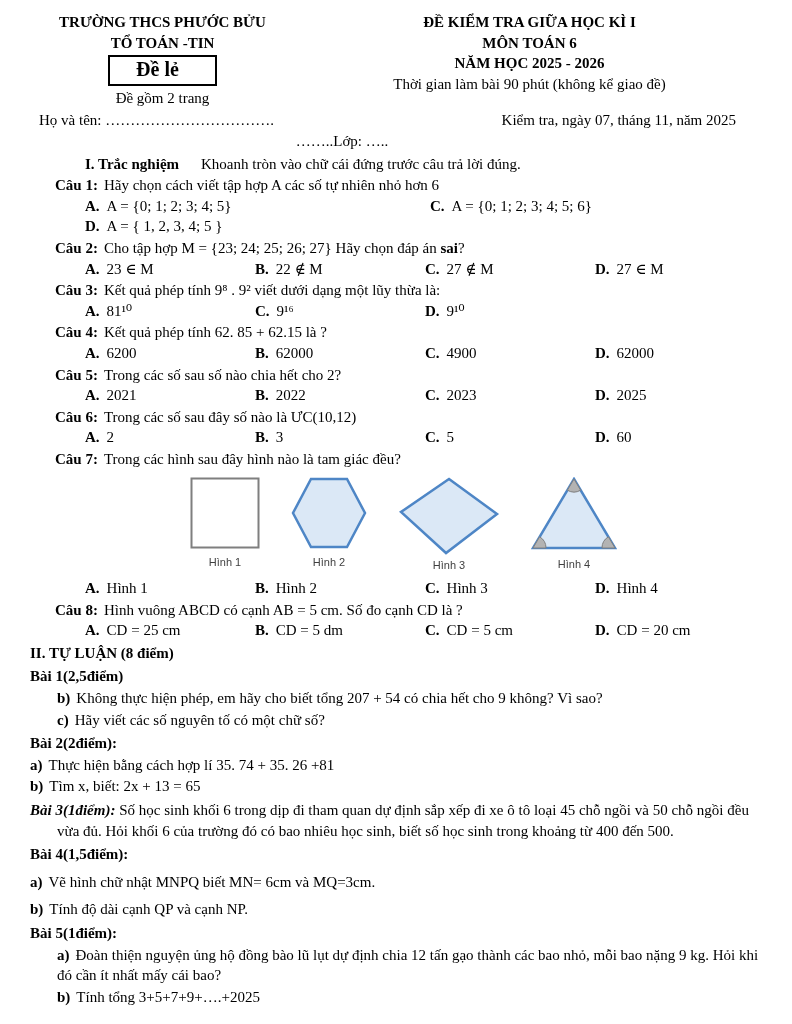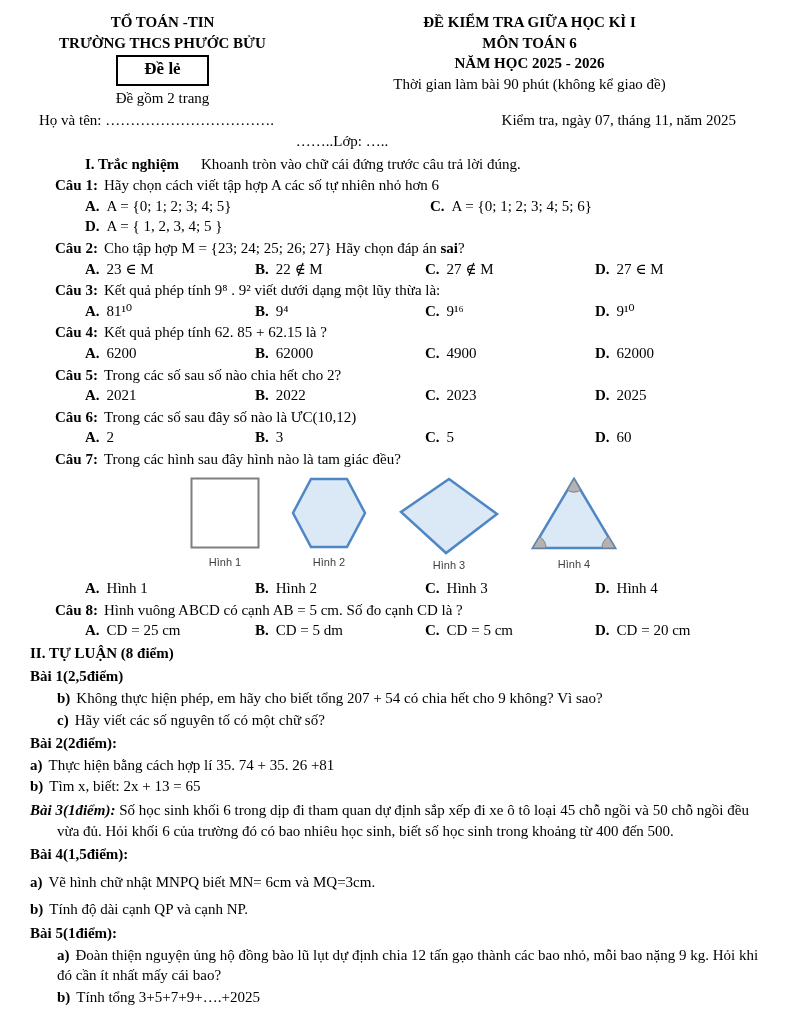--- a/index.html
+++ b/index.html
@@ -11,21 +11,21 @@
     font-size:15px; line-height:20.6px; color:#000; background:#fff;
   }
   .b { font-weight:bold; }
   .bi { font-weight:bold; font-style:italic; }
 
   
   .hdr { display:flex; }
   .hdr-left { width:265px; text-align:center; }
   .hdr-right { flex:1; text-align:center; }
   .variant-wrap { margin:2px 0 2px 0; }
-  .variant-box { display:inline-block; border:2px solid #000; padding:2px 26px 4px 26px; font-size:17px; }
+  .variant-box { display:inline-block; border:2px solid #000; padding:2px 36px 4px 26px; font-size:20px; }
   .name-row { display:flex; justify-content:space-between; padding-right:28px; margin-top:2px;margin-left:9px; }
   .class-row { text-align:center; margin-right:110px; }
 
   
   .sec1-head { margin-left:55px; margin-top:2px; }
   .sec1-head .b { margin-right:22px; }
   .qline { margin-left:25px; margin-top:1px; }
   .ql { margin-right:6px;margin-top:19px; }
   .opts { margin-left:55px; display:grid; }
   .cols4 { grid-template-columns:170px 170px 170px auto; }
@@ -49,22 +49,22 @@
   .il { margin-right:6px; }
   .b3p { padding-left:27px; text-indent:-27px; margin-top:2px; }
 </style>
 </head>
 <body>
 
 <div class="page">
 
   <header class="hdr">
     <div class="hdr-left">
+      <div class="b">TRƯỜNG THCS PHƯỚC BỬU</div>
       <div class="b">TỔ TOÁN -TIN</div>
-      <div class="b">TRƯỜNG THCS PHƯỚC BỬU</div>
       <div class="variant-wrap">
         <span class="variant-box b">Đề lẻ</span>
       </div>
       <div>Đề gồm 2 trang</div>
     </div>
     <div class="hdr-right">
       <div class="b">ĐỀ KIỂM TRA GIỮA HỌC KÌ I</div>
       <div class="b">MÔN TOÁN 6</div>
       <div class="b">NĂM HỌC 2025 - 2026</div>
       <div>Thời gian làm bài 90 phút (không kể giao đề)</div>
@@ -99,21 +99,20 @@
       <span class="opt"><span class="b ol">B.</span><span>22 ∉ M</span></span>
       <span class="opt"><span class="b ol">C.</span><span>27 ∉ M</span></span>
       <span class="opt"><span class="b ol">D.</span><span>27 ∈ M</span></span>
     </div>
 
     <div class="qline">
       <span class="b ql">Câu 3:</span><span>Kết quả phép tính  9⁸ . 9² viết dưới dạng một lũy thừa là:</span>
     </div>
     <div class="opts cols4">
       <span class="opt"><span class="b ol">A.</span><span>81¹⁰</span></span>
-      <span class="opt"><span class="b ol">B.</span><span>9⁴</span></span>
       <span class="opt"><span class="b ol">C.</span><span>9¹⁶</span></span>
       <span class="opt"><span class="b ol">D.</span><span>9¹⁰</span></span>
     </div>
 
     <div class="qline">
       <span class="b ql">Câu 4:</span><span>Kết quả phép tính  62. 85 + 62.15 là ?</span>
     </div>
     <div class="opts cols4">
       <span class="opt"><span class="b ol">A.</span><span>6200</span></span>
       <span class="opt"><span class="b ol">B.</span><span>62000</span></span>

